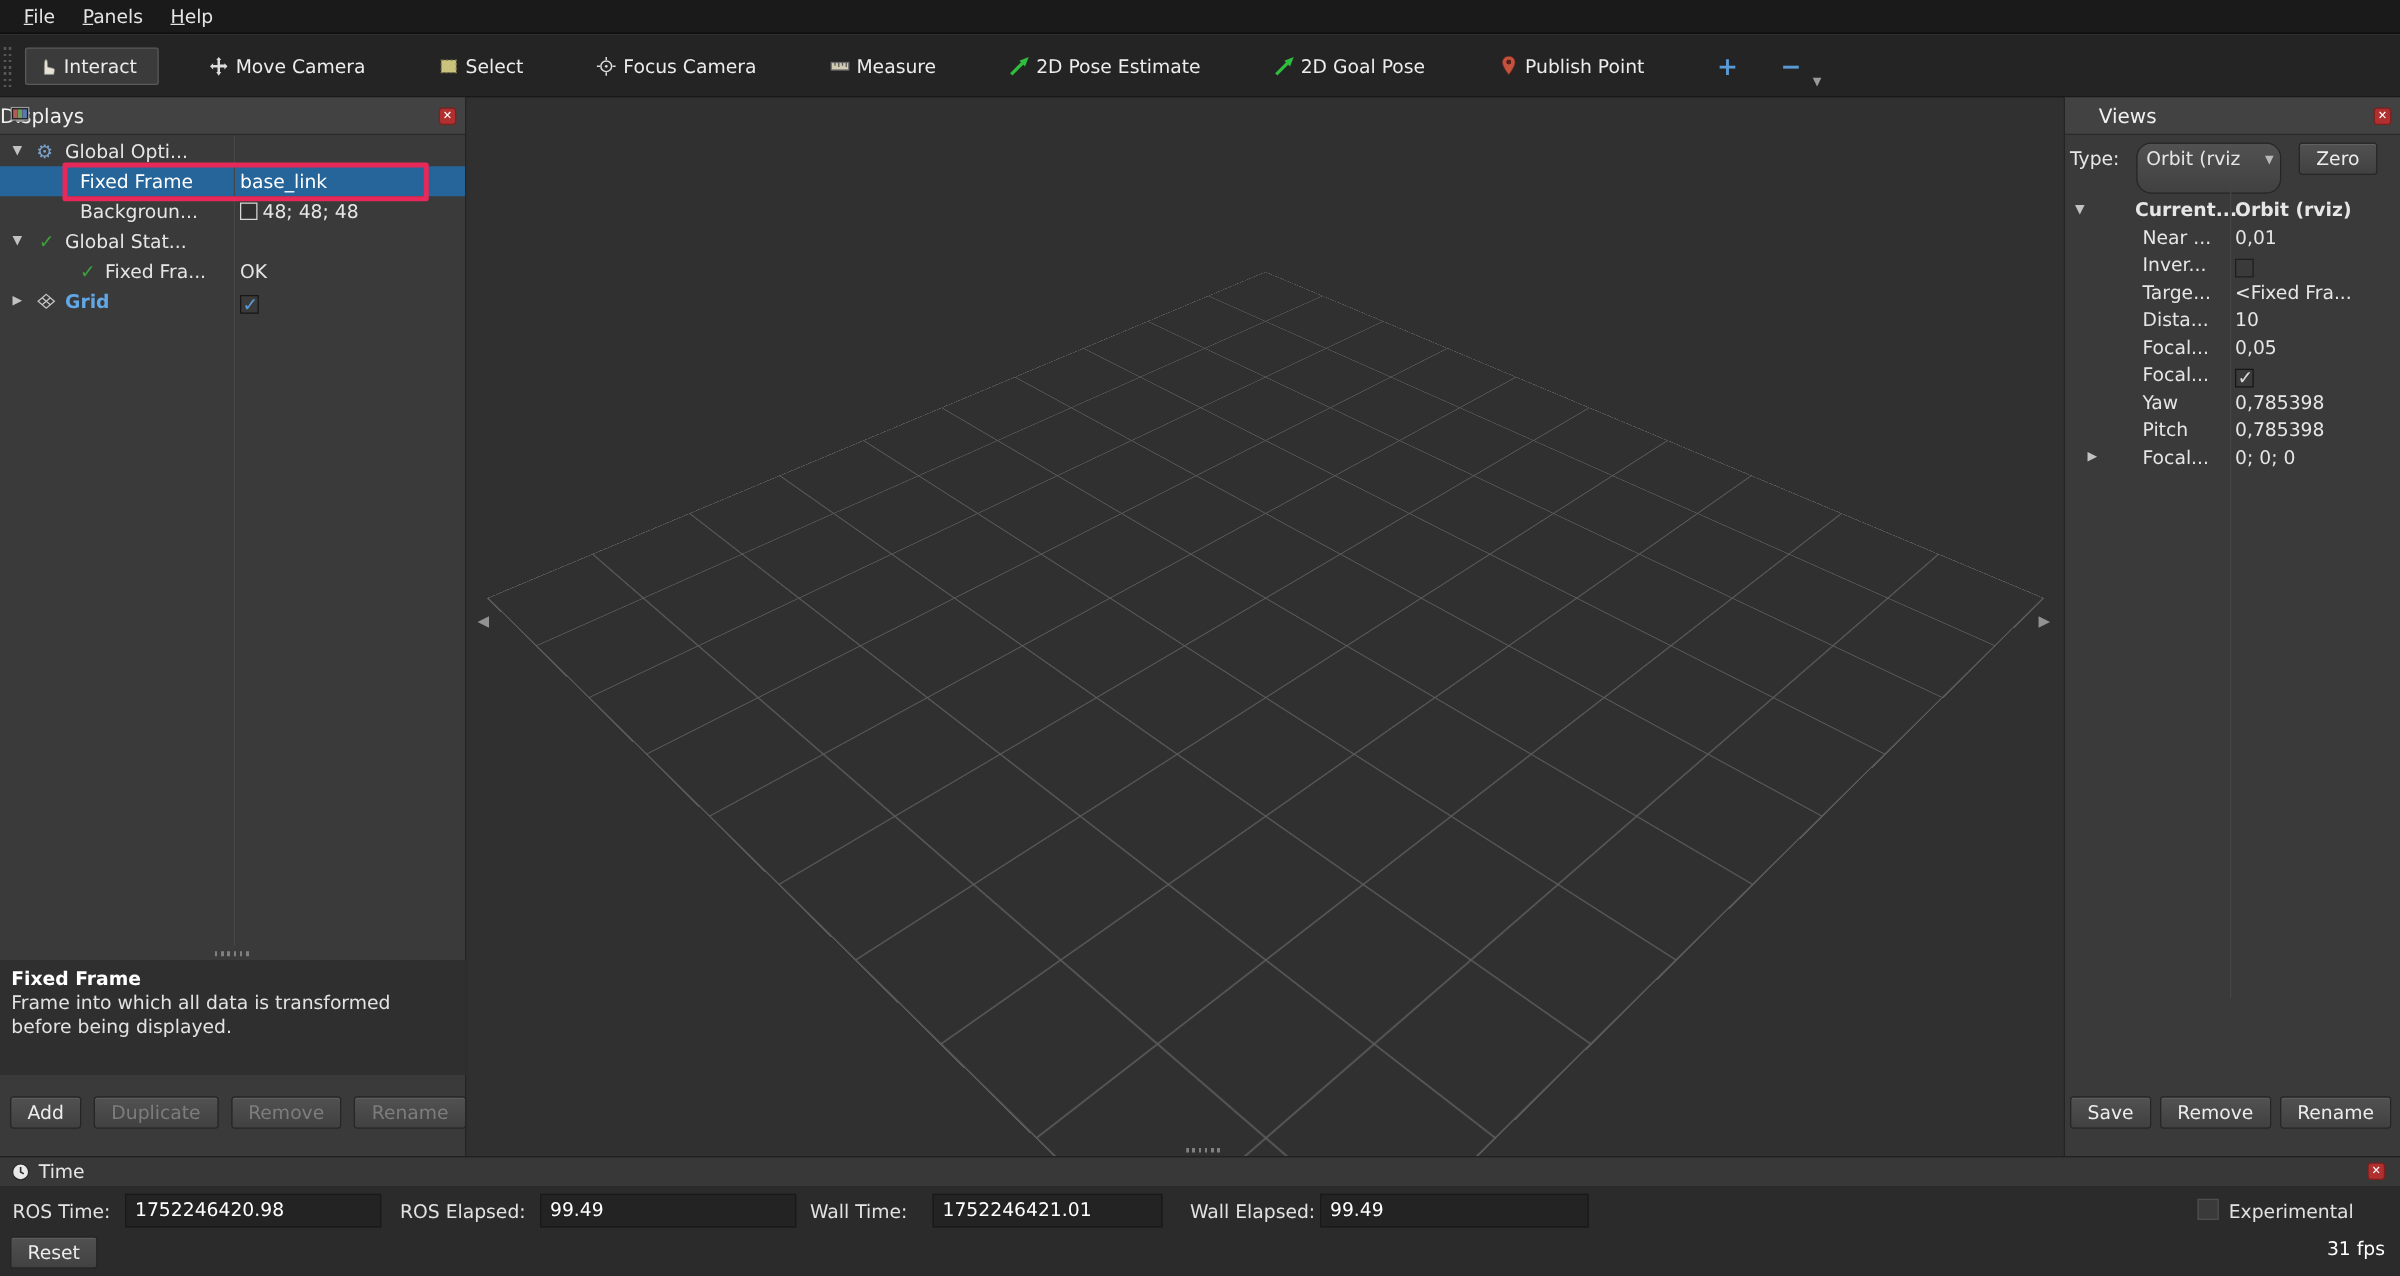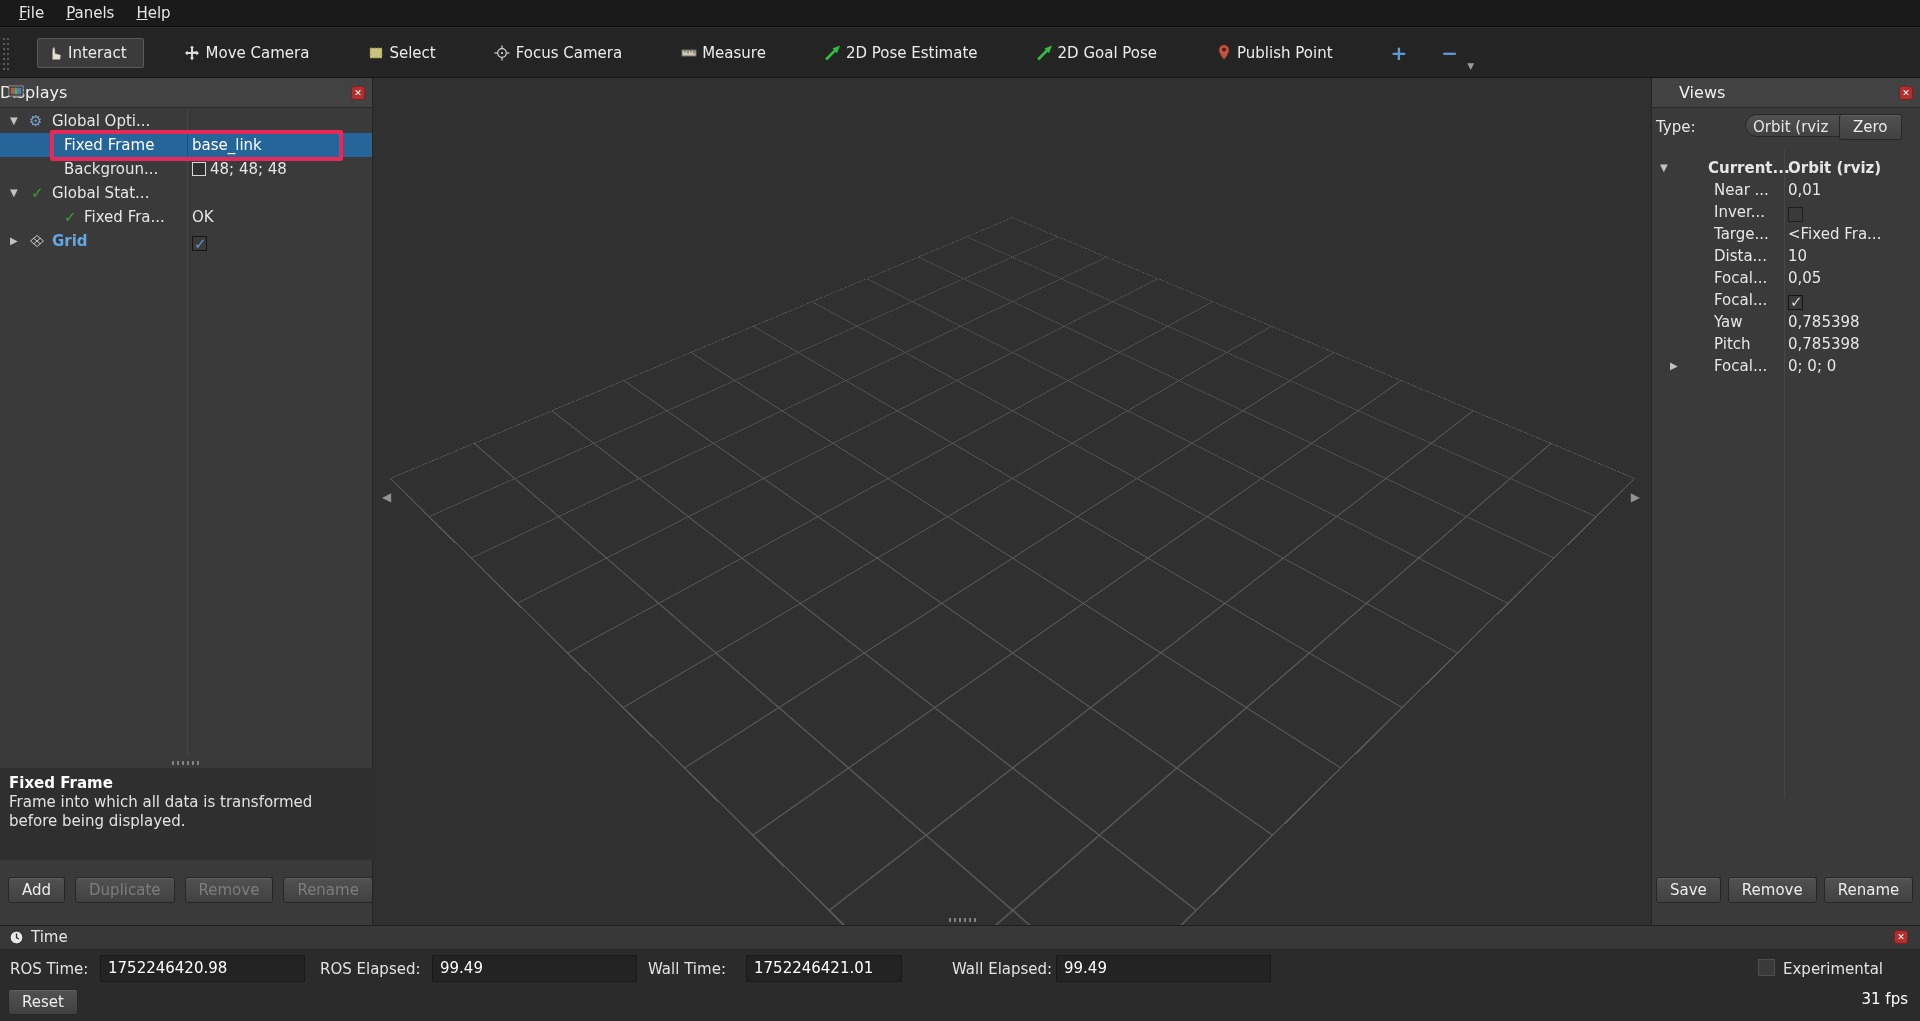--- a/index.html
+++ b/index.html
@@ -18,21 +18,21 @@
   
   .toolbar { position:absolute; left:0; top:28px; width:1920px; height:50px;
     background:#242424; border-bottom:1px solid #161616; display:flex; align-items:center;
     font-size:15px; color:#ececec; }
   .grip { width:7px; height:34px; margin:0 6px 0 3px;
     background-image:repeating-linear-gradient(0deg,#585858 0 2px,transparent 2px 5px),
                      repeating-linear-gradient(0deg,#585858 0 2px,transparent 2px 5px);
     background-size:2px 100%,2px 100%; background-position:0 0,4px 0; background-repeat:repeat-y; }
   .tool { display:flex; align-items:center; gap:5px; margin-right:58px; white-space:nowrap; }
   .tool.active { background:#3b3b3b; border:1px solid #5a5a5a; border-radius:2px;
-    padding:5px 16px 5px 8px; margin-left:21px; margin-right:40px; }
+    padding:5px 16px 5px 8px; margin-left:4px; margin-right:40px; }
   .tool .ticon { display:inline-flex; width:17px; height:17px; align-items:center; justify-content:center; }
   .tb-plus { color:#5b9bd5; font-weight:bold; font-size:20px; margin:0 34px 0 0; }
   .tb-minus { color:#5b9bd5; font-weight:bold; font-size:20px; position:relative; margin-right:6px; }
   .tb-minus .dd { position:absolute; right:-16px; bottom:-6px; color:#9a9a9a; font-size:9px; }
   
   .panel { position:absolute; background:#3a3a3a; }
   .ptitle { position:absolute; left:0; top:0; right:0; height:30px; background:#424242;
     border-bottom:1px solid #2a2a2a; line-height:29px; font-size:16px; color:#f0f0f0; }
   .closebtn { position:absolute; right:7px; top:8px; width:14px; height:14px; background:#b03030;
     border:1px solid #7d1f1f; border-radius:3px; color:#fff; font-size:9px; line-height:12px;
@@ -65,23 +65,23 @@
   .gridplane { position:absolute; left:-440px; top:-440px; width:881px; height:881px;
     transform:rotateX(54deg) rotateZ(45deg);
     background-image:repeating-linear-gradient(0deg,#5c5c5c 0 1.5px,transparent 1.5px 88px),
                      repeating-linear-gradient(90deg,#5c5c5c 0 1.5px,transparent 1.5px 88px); }
   .vp-arrow { position:absolute; color:#929292; font-size:12px; top:412px; }
   
   #views { left:1651px; top:78px; width:269px; height:847px; border-left:1px solid #242424; }
   #views .ptitle { padding-left:27px; }
   .typerow { position:absolute; left:0; top:36px; width:100%; height:28px; font-size:15px; }
   .typelabel { position:absolute; left:4px; top:4px; }
-  .dropdown { position:absolute; left:57px; top:0; width:116px; height:23px;
+  .dropdown { position:absolute; left:57px; top:0; width:116px; height:41px;
     background:linear-gradient(#515151,#414141); border:1px solid #262626; border-radius:12px;
-    line-height:25px; padding-left:7px; white-space:nowrap; overflow:hidden;margin-left:36px; }
+    line-height:25px; padding-left:7px; white-space:nowrap; overflow:hidden; }
   .dropdown .dd { position:absolute; right:5px; top:1px; color:#b8b8b8; font-size:9px; }
   .zerobtn { position:absolute; left:187px; top:0; }
   .vrows { position:absolute; left:0; top:79px; right:0; }
   .vrow { position:relative; height:22px; line-height:22px; font-size:15px; white-space:nowrap; }
   .vrow .vlab { position:absolute; left:62px; }
   .vrow .vval { position:absolute; left:136px; }
   .vrow.hdr .vlab { left:56px; font-weight:bold; }
   .vrow.hdr .vval { font-weight:bold; }
   .coldiv-v { position:absolute; left:132px; top:72px; height:648px; width:1px; background:#464646; }
   .vbuttons { position:absolute; left:4px; top:799px; display:flex; gap:7px; }
@@ -350,21 +350,21 @@
     <span class="closebtn" style="top:4px;right:12px;">✕</span>
   </div>
 
   <span class="tlabel" style="left:10px;">ROS Time:</span>
   <span class="tfield" style="left:100px;width:205px;">1752246420.98</span>
 
   <span class="tlabel" style="left:320px;">ROS Elapsed:</span>
   <span class="tfield" style="left:432px;width:205px;">99.49</span>
 
   <span class="tlabel" style="left:648px;">Wall Time:</span>
-  <span class="tfield" style="left:746px;width:156px;">1752246421.01</span>
+  <span class="tfield" style="left:746px;width:184px;">1752246421.01</span>
 
   <span class="tlabel" style="left:952px;">Wall Elapsed:</span>
   <span class="tfield" style="left:1056px;width:215px;">99.49</span>
 
   <span class="expbox"></span>
   <span class="tlabel" style="left:1783px;">Experimental</span>
 
   <span class="btn" style="position:absolute;left:8px;top:63px;">Reset</span>
   <span class="fps">31 fps</span>
 </div>

